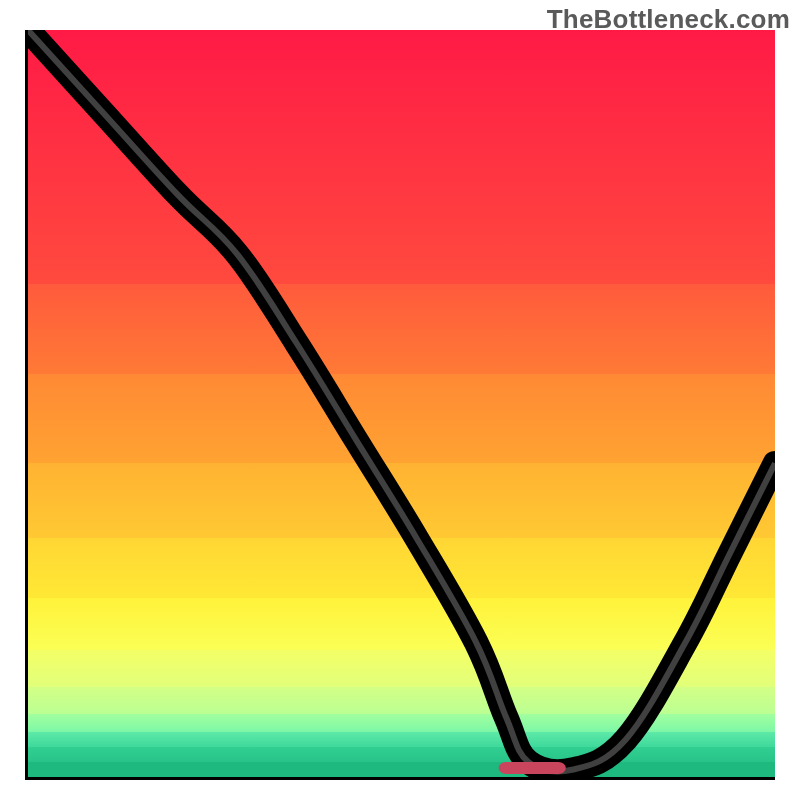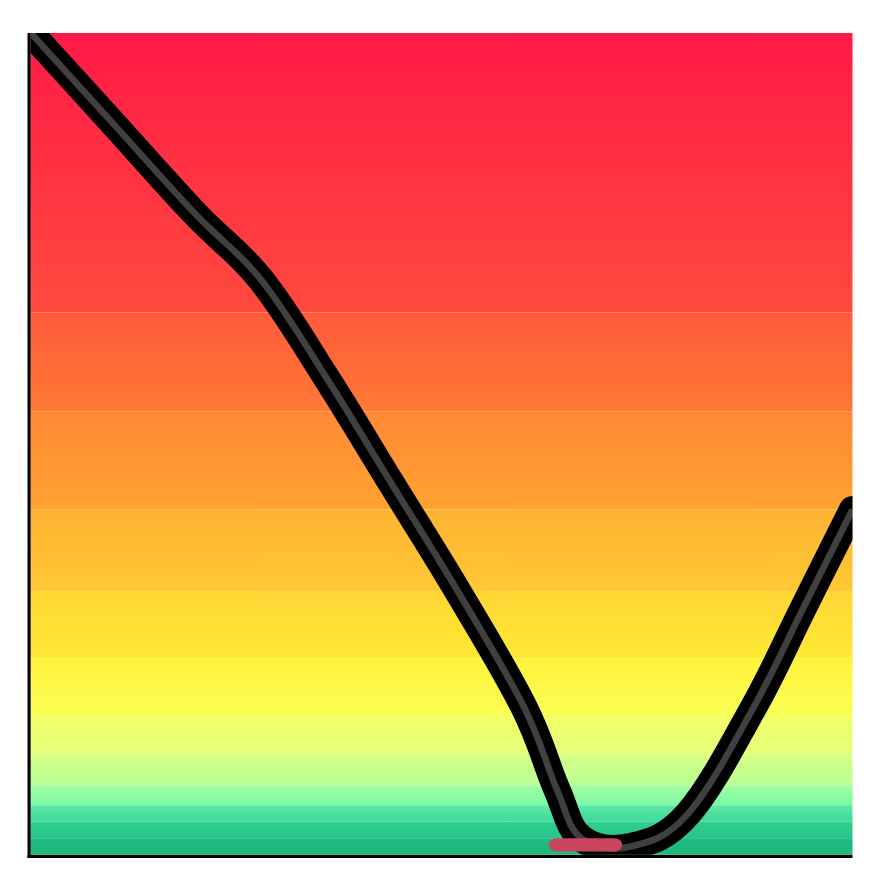--- a/index.html
+++ b/index.html
@@ -77,20 +77,21 @@
   .marker {
     fill: #c9455e;
     stroke: none;
   }
 </style>
 </head>
 <body>
 
 <div class="chart-wrap">
 
+  <div class="watermark">TheBottleneck.com</div>
 
   <div class="plot-area">
     <div class="grad g-red"></div>
     <div class="grad g-coral"></div>
     <div class="grad g-orange"></div>
     <div class="grad g-amber"></div>
     <div class="grad g-gold"></div>
     <div class="grad g-yellow"></div>
     <div class="grad g-lime"></div>
     <div class="grad g-lime2"></div>

